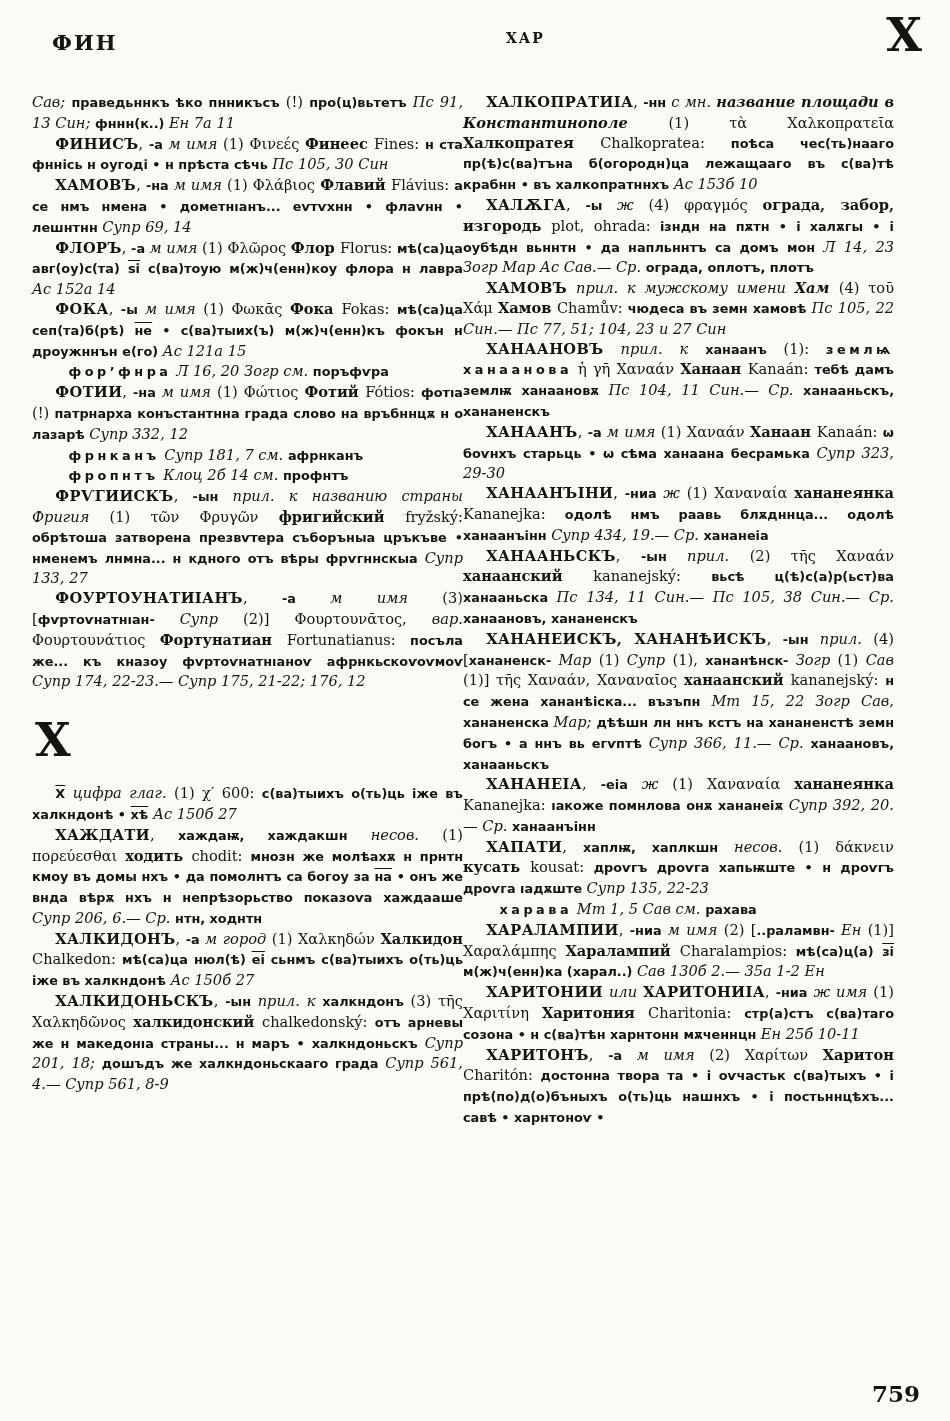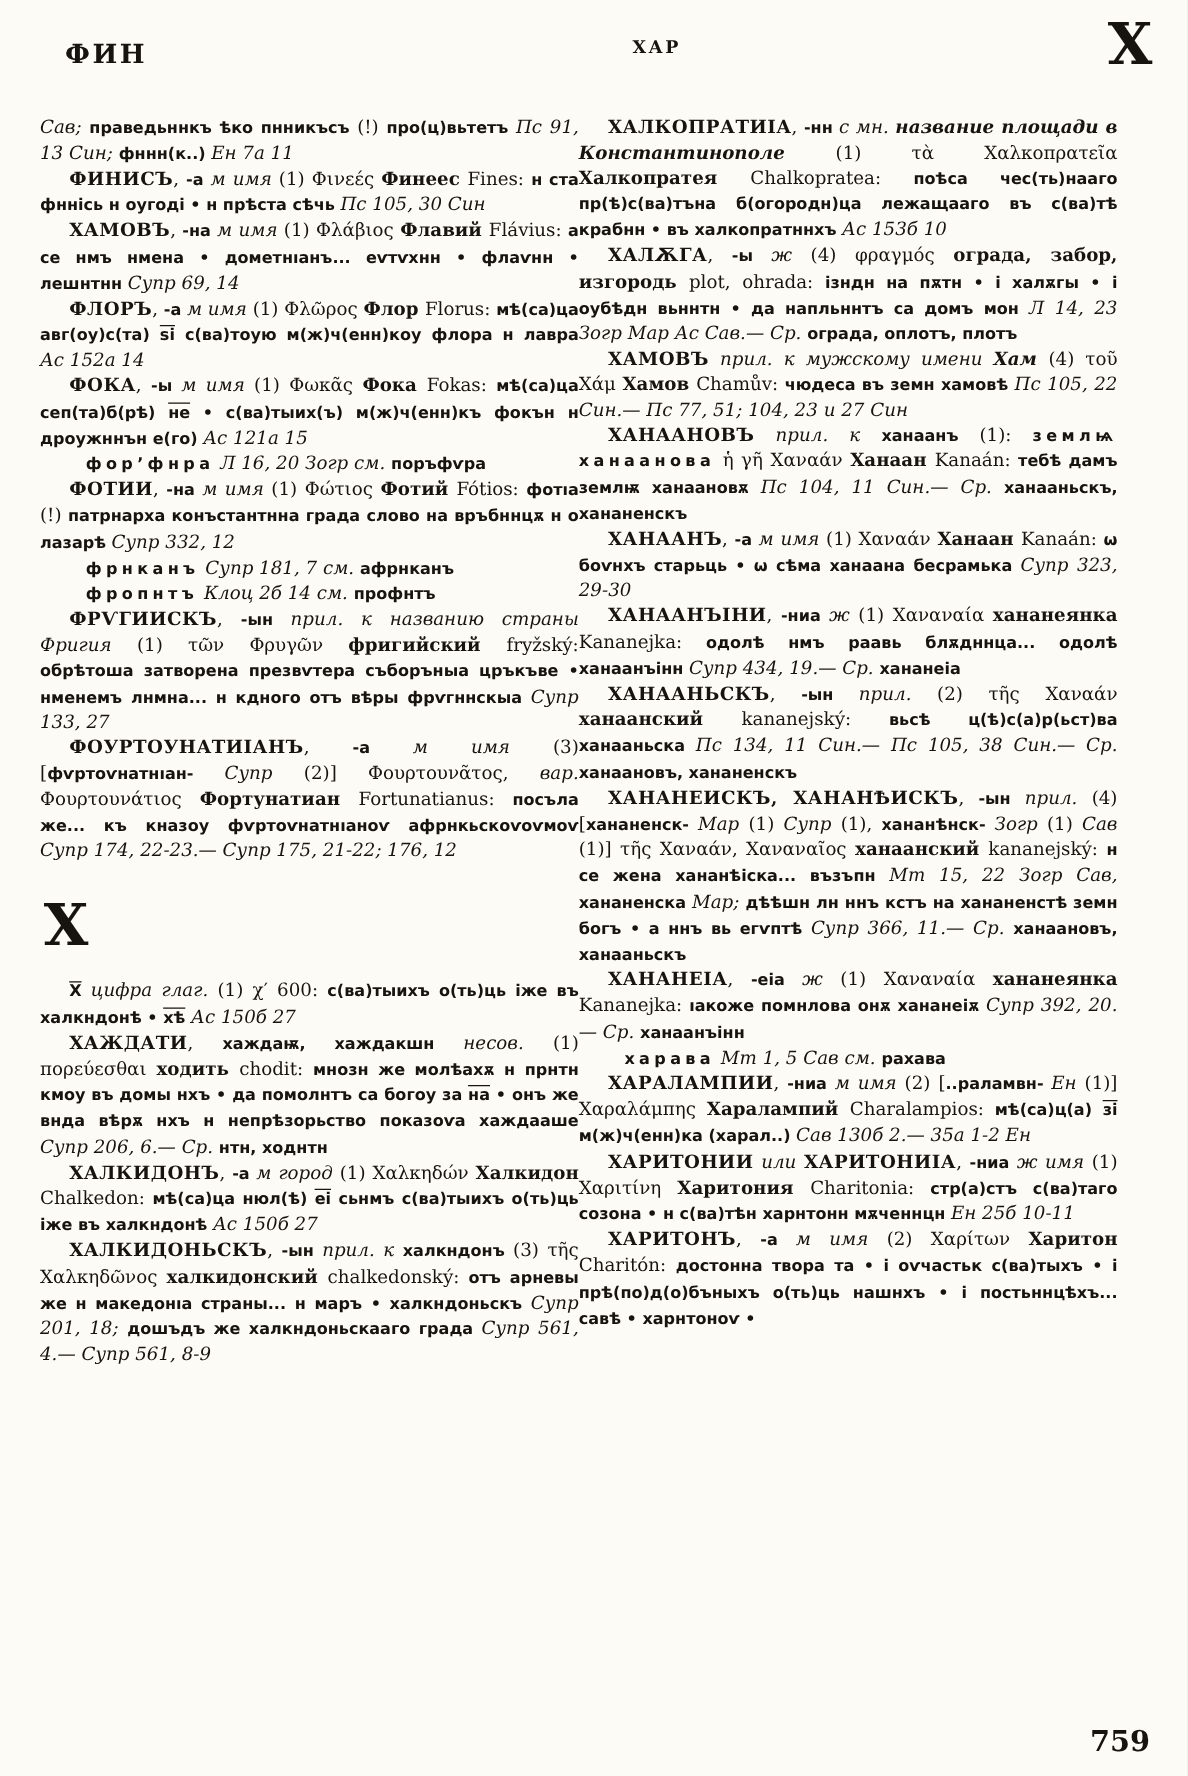--- a/index.html
+++ b/index.html
@@ -75,20 +75,21 @@
     <div class="col" id="col-right">
         <p class="para"><span class="hw">ХАЛКОПРАТИІА</span><span class="pl">, </span><span class="ocs">-нн </span><span class="it">с мн. </span><span class="bi">название площади в Константинополе </span><span class="pl">(1) τὰ Χαλκοπρατεῖα </span><span class="ru">Халкопратея </span><span class="pl">Chalkopratea: </span><span class="ocs">поѣса чес(ть)нааго пр(ѣ)с(ва)тъна б(огородн)ца лежащааго въ с(ва)тѣ крабнн • въ халкопратннхъ </span><span class="it">Ас 153б 10</span></p>
         <p class="para"><span class="hw">ХАЛѪГА</span><span class="pl">, </span><span class="ocs">-ы </span><span class="it">ж </span><span class="pl">(4) φραγμός </span><span class="ru">ограда, забор, изгородь </span><span class="pl">plot, ohrada: </span><span class="ocs">ізндн на пѫтн • і халѫгы • і оубѣдн вьннтн • да напльннтъ са домъ мон </span><span class="it">Л 14, 23 Зогр Мар Ас Сав.— Ср. </span><span class="ocs">ограда, оплотъ, плотъ</span></p>
         <p class="para"><span class="hw">ХАМОВЪ</span><span class="pl"> </span><span class="it">прил. к мужскому имени </span><span class="bi">Хам </span><span class="pl">(4) τοῦ Χάμ </span><span class="ru">Хамов </span><span class="pl">Chamův: </span><span class="ocs">чюдеса въ земн хамовѣ </span><span class="it">Пс 105, 22 Син.— Пс 77, 51; 104, 23 и 27 Син</span></p>
         <p class="para"><span class="hw">ХАНААНОВЪ</span><span class="pl"> </span><span class="it">прил. к </span><span class="ocs">ханаанъ </span><span class="pl">(1): </span><span class="ocs sp">землѩ ханаанова</span><span class="pl"> ἡ γῆ Χαναάν </span><span class="ru">Ханаан </span><span class="pl">Kanaán: </span><span class="ocs">тебѣ дамъ землѭ ханаановѫ </span><span class="it">Пс 104, 11 Син.— Ср. </span><span class="ocs">ханааньскъ, хананенскъ</span></p>
         <p class="para"><span class="hw">ХАНААНЪ</span><span class="pl">, </span><span class="ocs">-а </span><span class="it">м имя </span><span class="pl">(1) Χαναάν </span><span class="ru">Ханаан </span><span class="pl">Kanaán: </span><span class="ocs">ѡ боѵнхъ старьць • ѡ сѣма ханаана бесрамька </span><span class="it">Супр 323, 29-30</span></p>
         <p class="para"><span class="hw">ХАНААНЪІНИ</span><span class="pl">, </span><span class="ocs">-ниа </span><span class="it">ж </span><span class="pl">(1) Χαναναία </span><span class="ru">хананеянка </span><span class="pl">Kananejka: </span><span class="ocs">одолѣ нмъ раавь блѫдннца... одолѣ ханаанъінн </span><span class="it">Супр 434, 19.— Ср. </span><span class="ocs">хананеіа</span></p>
         <p class="para"><span class="hw">ХАНААНЬСКЪ</span><span class="pl">, </span><span class="ocs">-ын </span><span class="it">прил. </span><span class="pl">(2) τῆς Χαναάν </span><span class="ru">ханаанский </span><span class="pl">kananejský: </span><span class="ocs">вьсѣ ц(ѣ)с(а)р(ьст)ва ханааньска </span><span class="it">Пс 134, 11 Син.— Пс 105, 38 Син.— Ср. </span><span class="ocs">ханаановъ, хананенскъ</span></p>
         <p class="para"><span class="hw">ХАНАНЕИСКЪ, ХАНАНѢИСКЪ</span><span class="pl">, </span><span class="ocs">-ын </span><span class="it">прил. </span><span class="pl">(4) [</span><span class="ocs">хананенск- </span><span class="it">Мар </span><span class="pl">(1) </span><span class="it">Супр </span><span class="pl">(1), </span><span class="ocs">хананѣнск- </span><span class="it">Зогр </span><span class="pl">(1) </span><span class="it">Сав </span><span class="pl">(1)] τῆς Χαναάν, Χαναναῖος </span><span class="ru">ханаанский </span><span class="pl">kananejský: </span><span class="ocs">н се жена хананѣіска... възъпн </span><span class="it">Мт 15, 22 Зогр Сав, </span><span class="ocs">хананенска </span><span class="it">Мар; </span><span class="ocs">дѣѣшн лн ннъ кстъ на хананенстѣ земн богъ • а ннъ вь егѵптѣ </span><span class="it">Супр 366, 11.— Ср. </span><span class="ocs">ханаановъ, ханааньскъ</span></p>
         <p class="para"><span class="hw">ХАНАНЕІА</span><span class="pl">, </span><span class="ocs">-еіа </span><span class="it">ж </span><span class="pl">(1) Χαναναία </span><span class="ru">хананеянка </span><span class="pl">Kananejka: </span><span class="ocs">ıакоже помнлова онѫ хананеіѫ </span><span class="it">Супр 392, 20.— Ср. </span><span class="ocs">ханаанъінн</span></p>
+        <p class="para"><span class="hw">ХАПАТИ</span><span class="pl">, </span><span class="ocs">хаплѭ, хаплкшн </span><span class="it">несов. </span><span class="pl">(1) δάκνειν </span><span class="ru">кусать </span><span class="pl">kousat: </span><span class="ocs">дроѵгъ дроѵга хапьѭште • н дроѵгъ дроѵга ıадѫште </span><span class="it">Супр 135, 22-23</span></p>
         <p class="para xref"><span class="ocs sp">харава</span><span class="pl"> </span><span class="it">Мт 1, 5 Сав см. </span><span class="ocs">рахава</span></p>
         <p class="para"><span class="hw">ХАРАЛАМПИИ</span><span class="pl">, </span><span class="ocs">-ниа </span><span class="it">м имя </span><span class="pl">(2) [</span><span class="ocs">..раламвн- </span><span class="it">Ен </span><span class="pl">(1)] Χαραλάμπης </span><span class="ru">Харалампий </span><span class="pl">Charalampios: </span><span class="ocs">мѣ(са)ц(а) </span><span class="ocs ov">зі</span><span class="ocs"> м(ж)ч(енн)ка (харал..) </span><span class="it">Сав 130б 2.— 35а 1-2 Ен</span></p>
         <p class="para"><span class="hw">ХАРИТОНИИ</span><span class="pl"> </span><span class="it">или </span><span class="hw">ХАРИТОНИІА</span><span class="pl">, </span><span class="ocs">-ниа </span><span class="it">ж имя </span><span class="pl">(1) Χαριτίνη </span><span class="ru">Харитония </span><span class="pl">Charitonia: </span><span class="ocs">стр(а)стъ с(ва)таго созона • н с(ва)тѣн харнтонн мѫченнцн </span><span class="it">Ен 25б 10-11</span></p>
         <p class="para"><span class="hw">ХАРИТОНЪ</span><span class="pl">, </span><span class="ocs">-а </span><span class="it">м имя </span><span class="pl">(2) Χαρίτων </span><span class="ru">Харитон </span><span class="pl">Charitón: </span><span class="ocs">достонна твора та • і оѵчастьк с(ва)тыхъ • і прѣ(по)д(о)бъныхъ о(ть)ць нашнхъ • і постьннцѣхъ... савѣ • харнтоноѵ •</span></p>
       </div>
   </div>
 
   <div class="page-number">759</div>
 </div>
 

